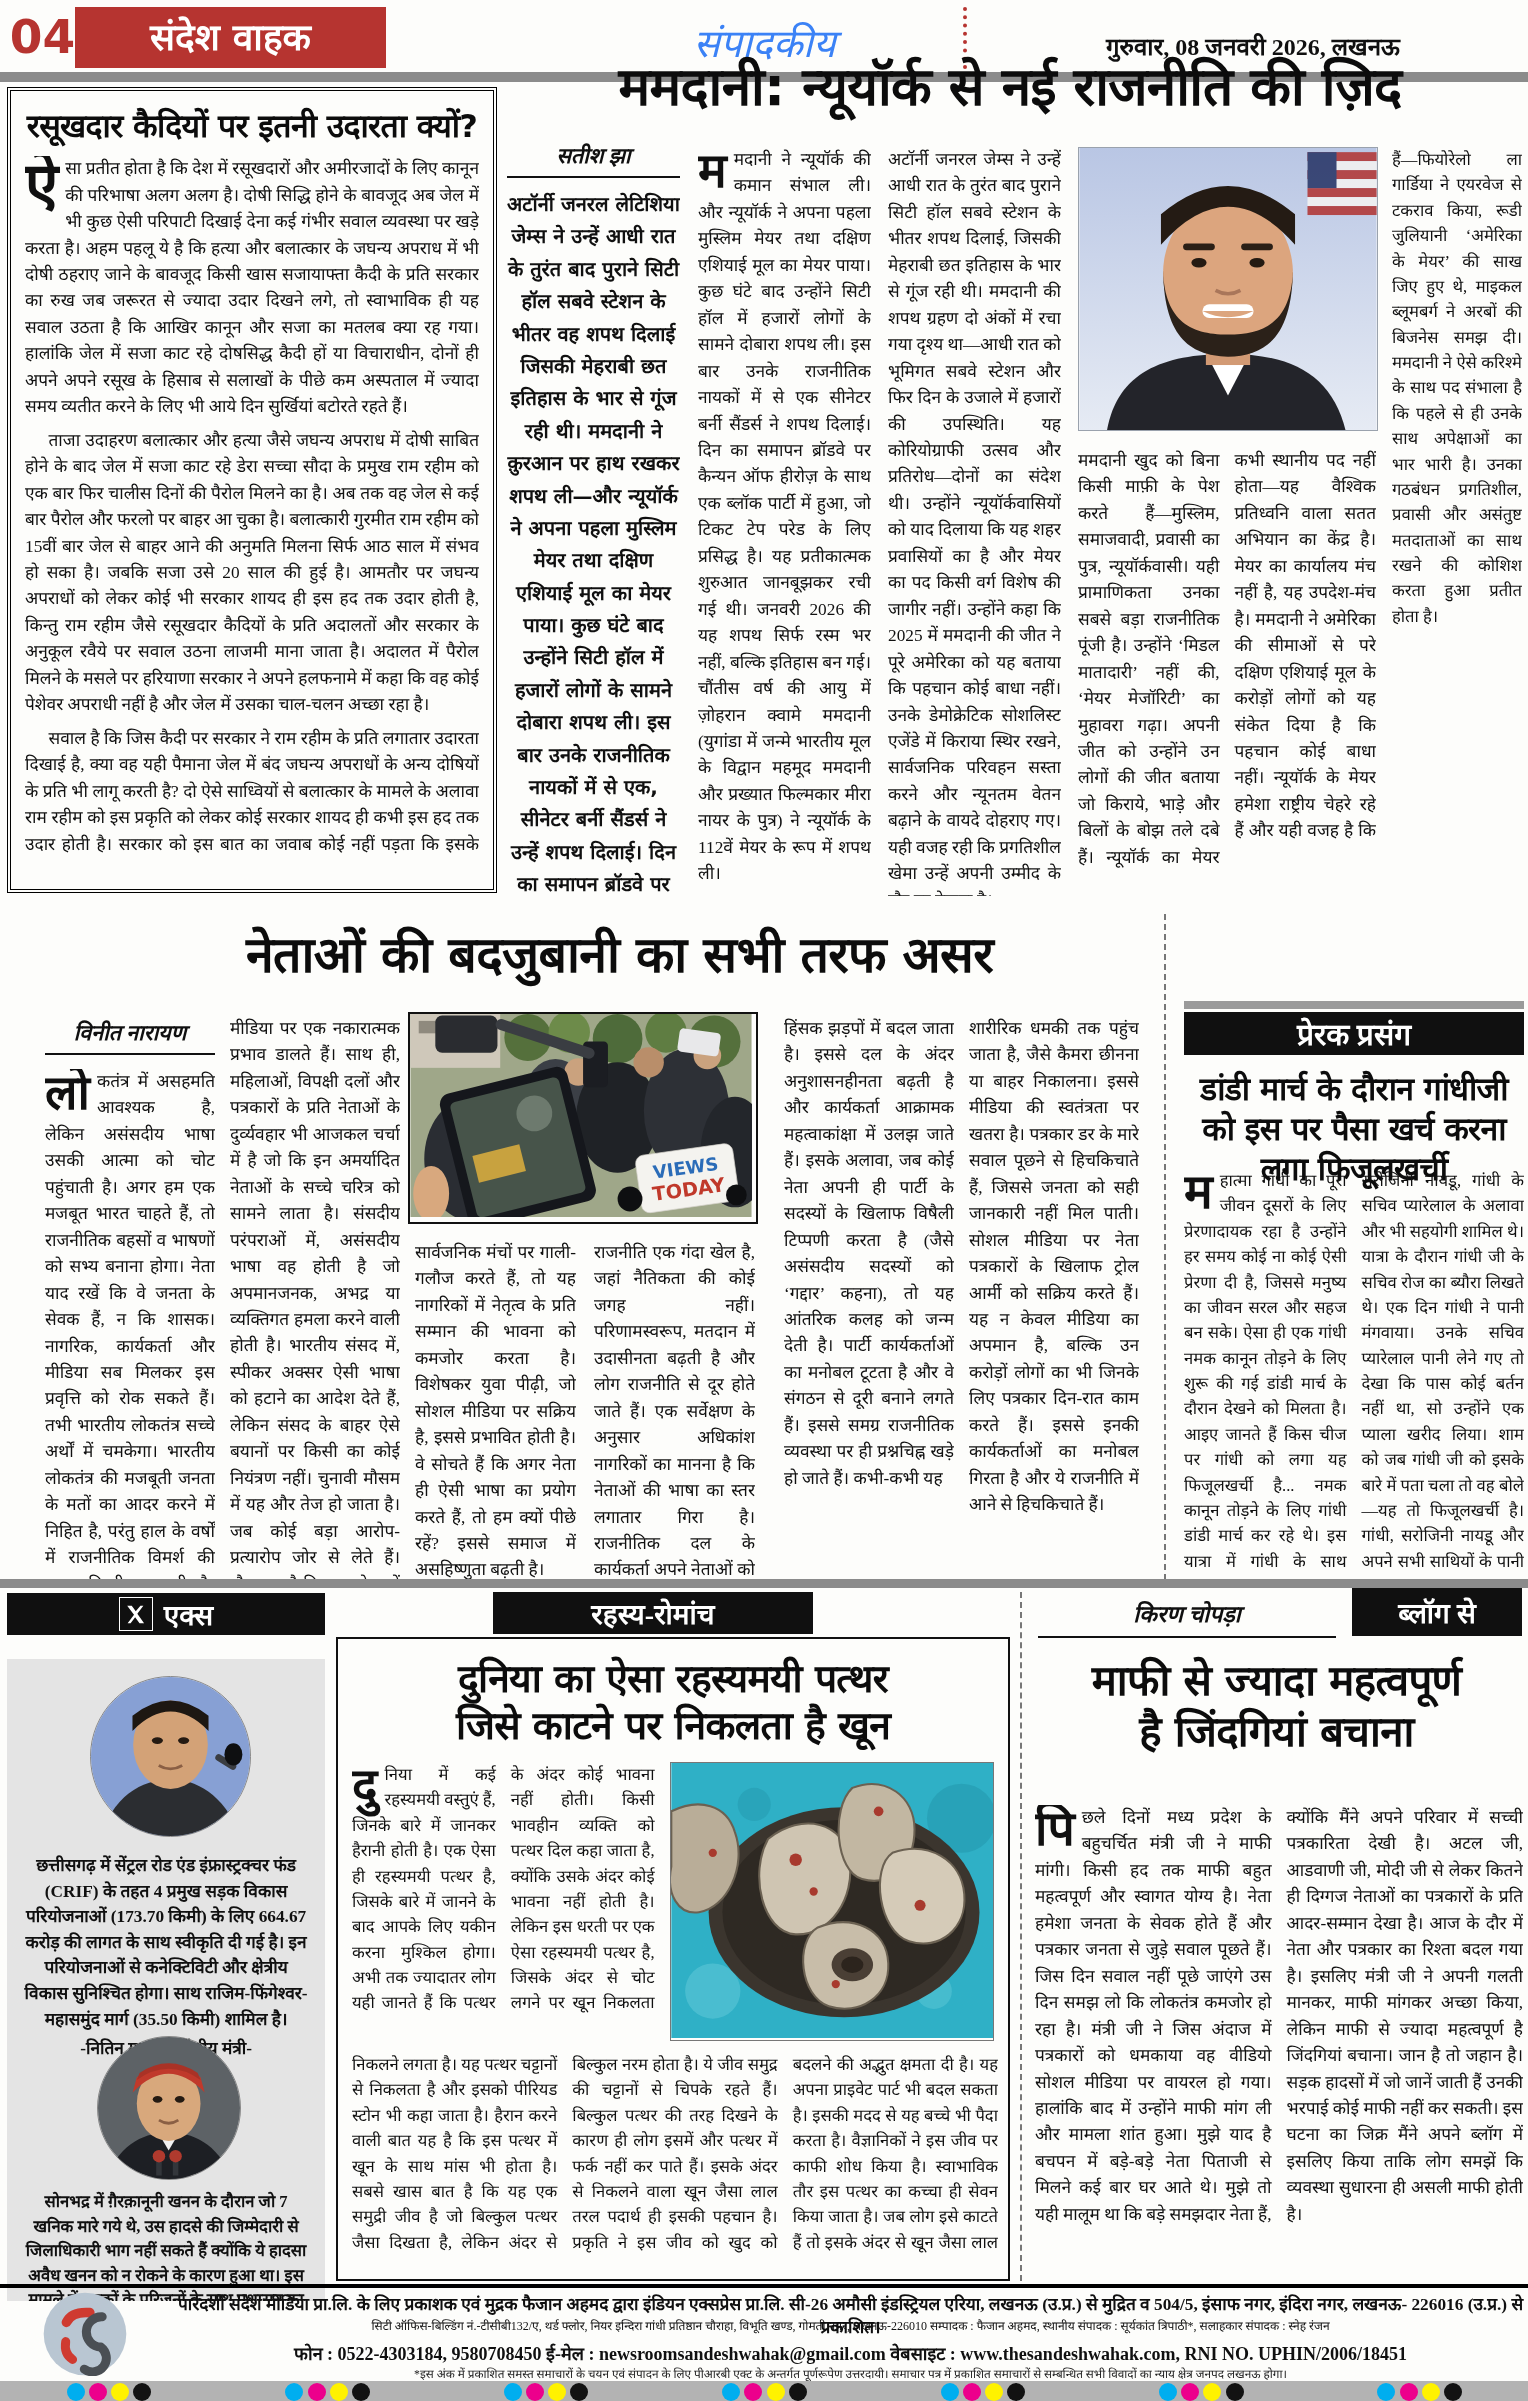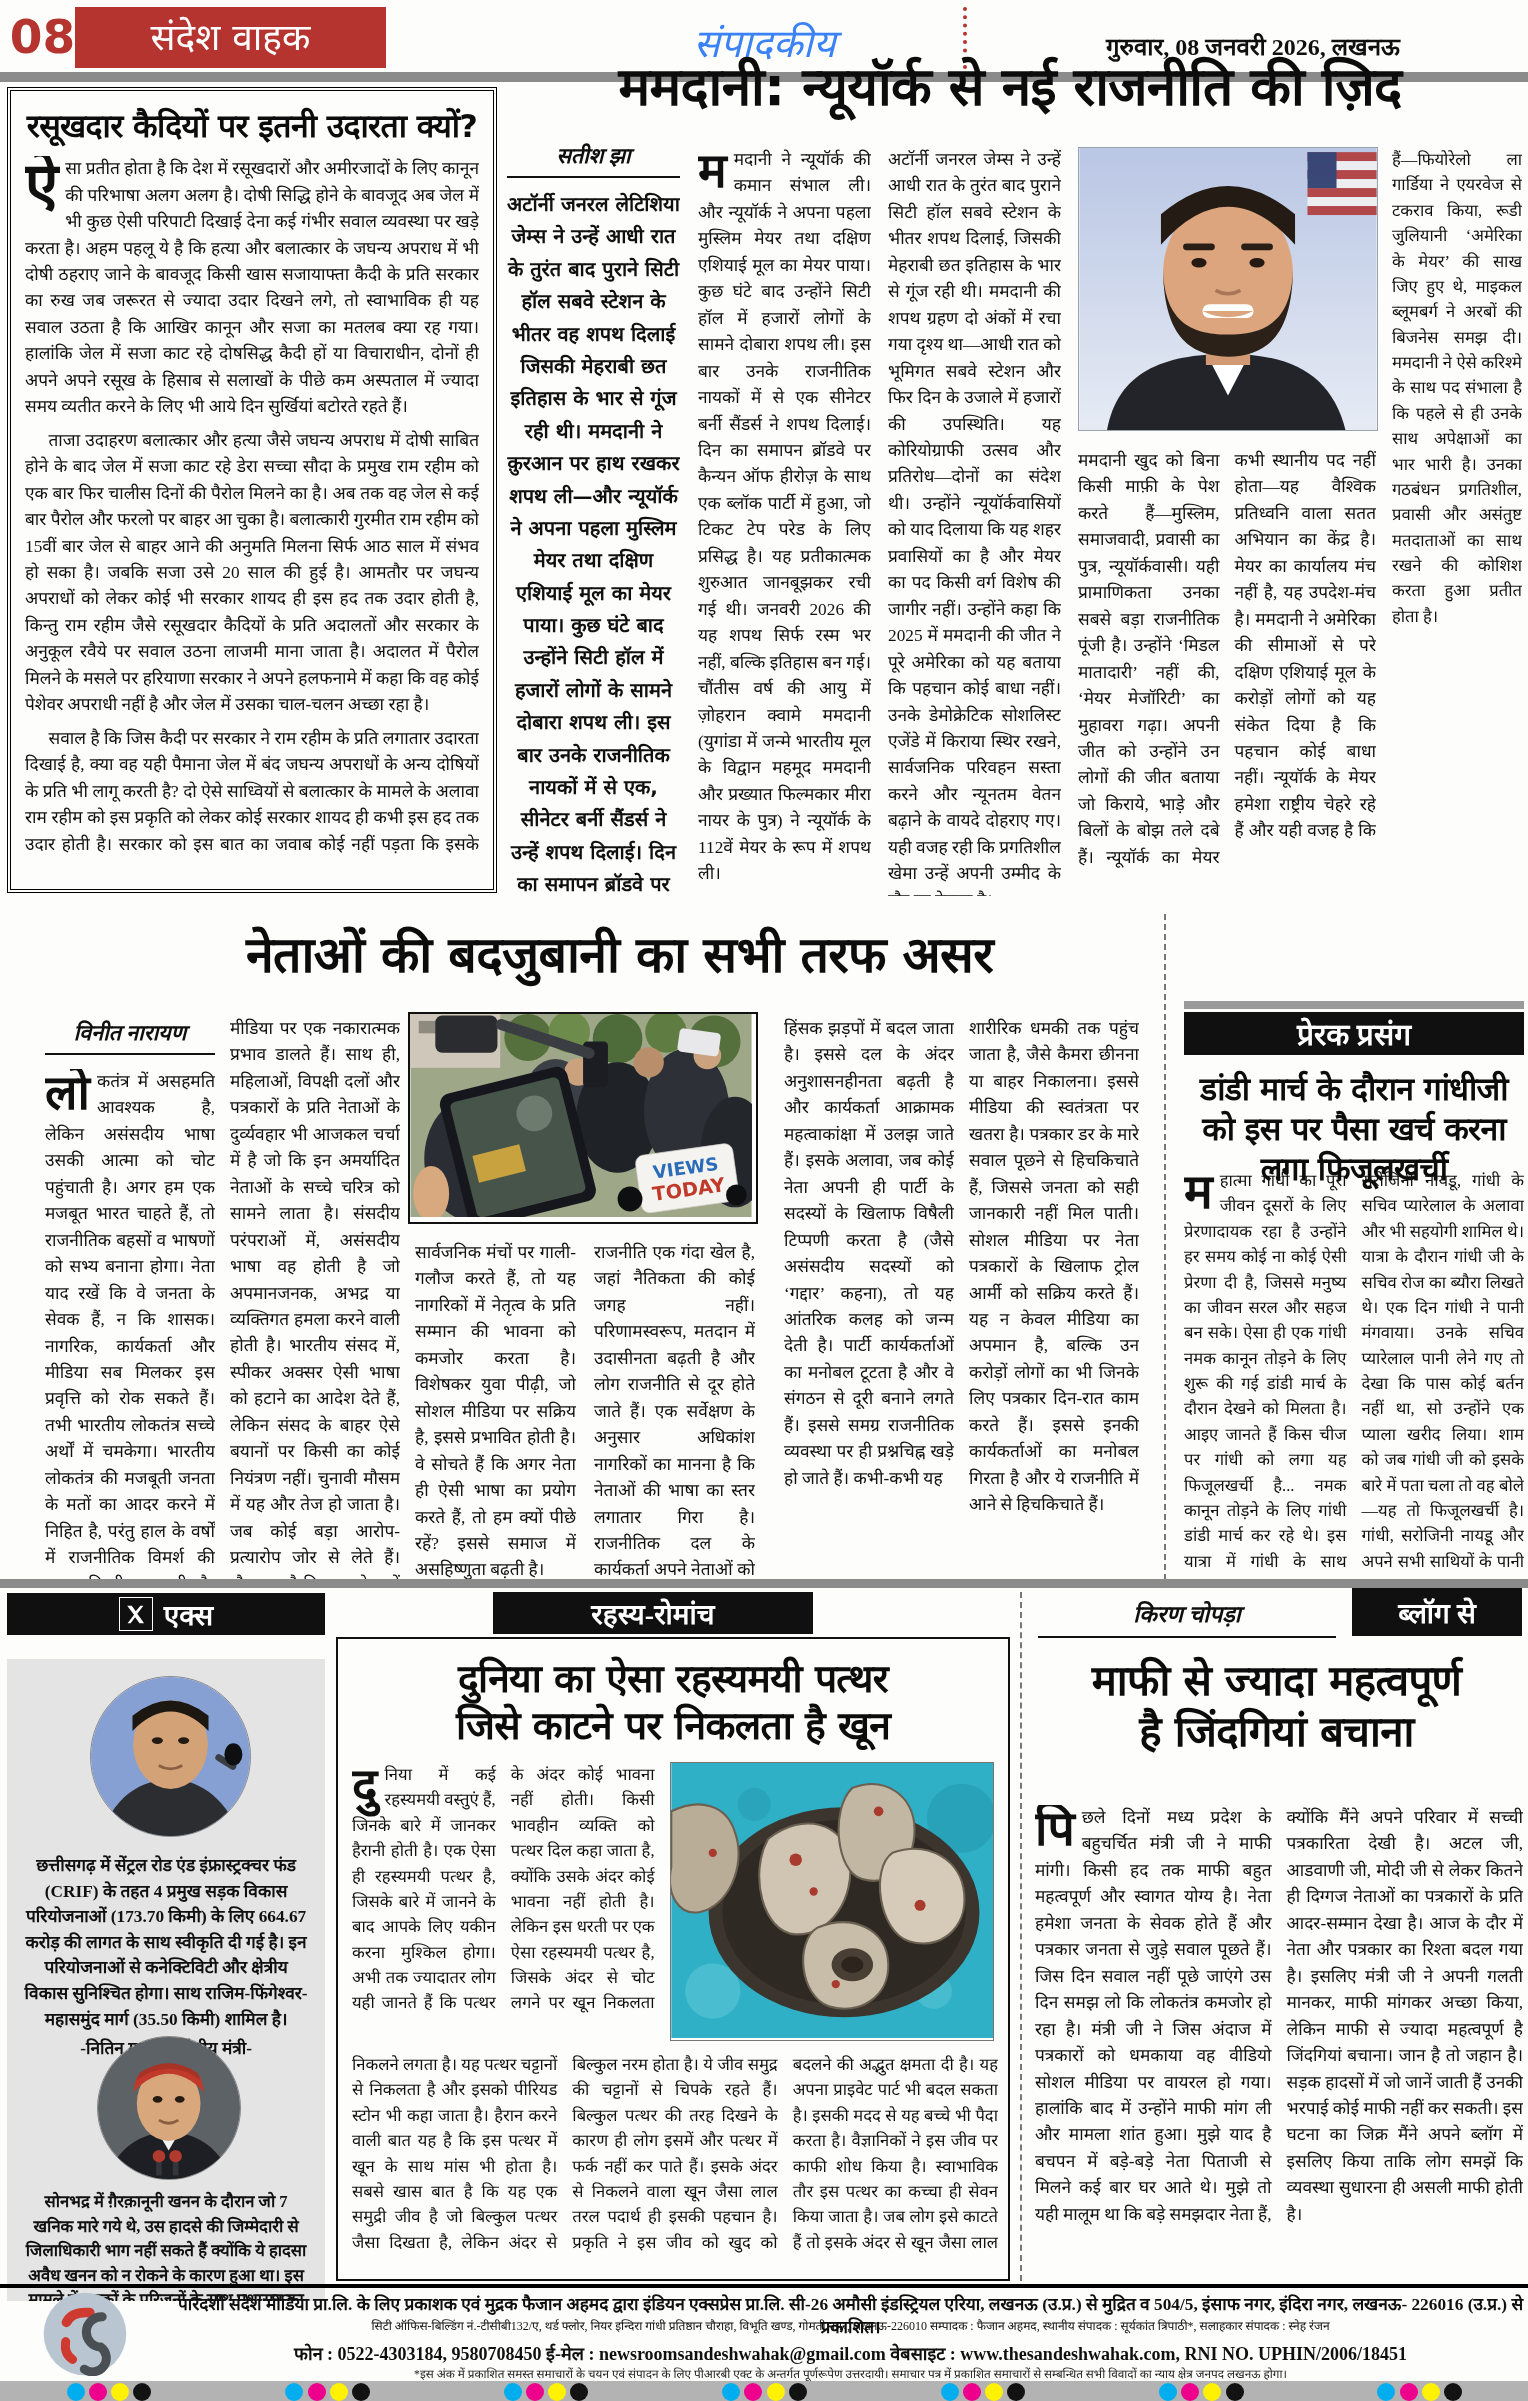--- a/index.html
+++ b/index.html
@@ -7,21 +7,21 @@
         font-family:"Liberation Serif","DejaVu Serif",serif;color:#101010;}
   .abs{position:absolute;}
   .sans{font-family:"DejaVu Sans","Liberation Sans",sans-serif;}
   .serif{font-family:"Liberation Serif","DejaVu Serif",serif;}
   .center{text-align:center;}
   .bold{font-weight:700;}
   .clip{overflow:hidden;}
 
   
   .pagenum{font-size:47px;font-weight:800;color:#b63430;line-height:1;}
-  .brandbox{background:#b63430;color:#fff;font-weight:400;font-size:37px;line-height:61px;text-align:center;}
+  .brandbox{background:#b63430;color:#fff;font-weight:700;font-size:37px;line-height:61px;text-align:center;}
   .sectiontitle{color:#3b82f6;font-weight:400;font-style:italic;font-size:39px;}
   .dateline{font-size:24px;font-weight:700;}
   .graybar{background:#8b8b8b;}
 
   
   .col{position:absolute;text-align:justify;font-size:17.3px;line-height:1.53;overflow:hidden;}
   .col p{margin:0 0 7px 0;text-indent:23.5px;}
   .col p.np{text-indent:0;}
   .dropcap{float:left;font-size:60px;line-height:.82;font-weight:800;padding:4.2px 7px 0 0;
            font-family:"DejaVu Sans","Liberation Sans",sans-serif;}
@@ -49,21 +49,21 @@
   .cmyk{position:absolute;background:#b3b3b3;display:flex;align-items:center;justify-content:space-around;}
   .cmykgrp{display:flex;gap:4.2px;}
   .dot{width:18px;height:18px;border-radius:50%;}
 </style>
 </head>
 <body>
 
 <div class="page">
 
   <div class="abs" style="left:9.7px;top:12.5px;">
-    <span class="pagenum sans">08</span>
+    <span class="pagenum sans">04</span>
   </div>
   <div class="abs brandbox sans" style="left:75px;top:7px;width:311px;height:61px;">
     <span>संदेश वाहक</span>
   </div>
   <div class="abs sectiontitle serif center" style="left:609px;top:15px;width:311px;">संपादकीय</div>
   <div class="dotv" style="left:963px;top:7px;height:62px;"></div>
   <div class="abs dateline serif center" style="left:990px;top:29px;width:526px;">गुरुवार, 08 जनवरी 2026, लखनऊ</div>
   <div class="abs graybar" style="left:0;top:72px;width:1529px;height:9.7px;"></div>
 
   <div class="abs boxed" style="left:7px;top:87px;width:454px;height:779px;padding:9.7px 14px;">

